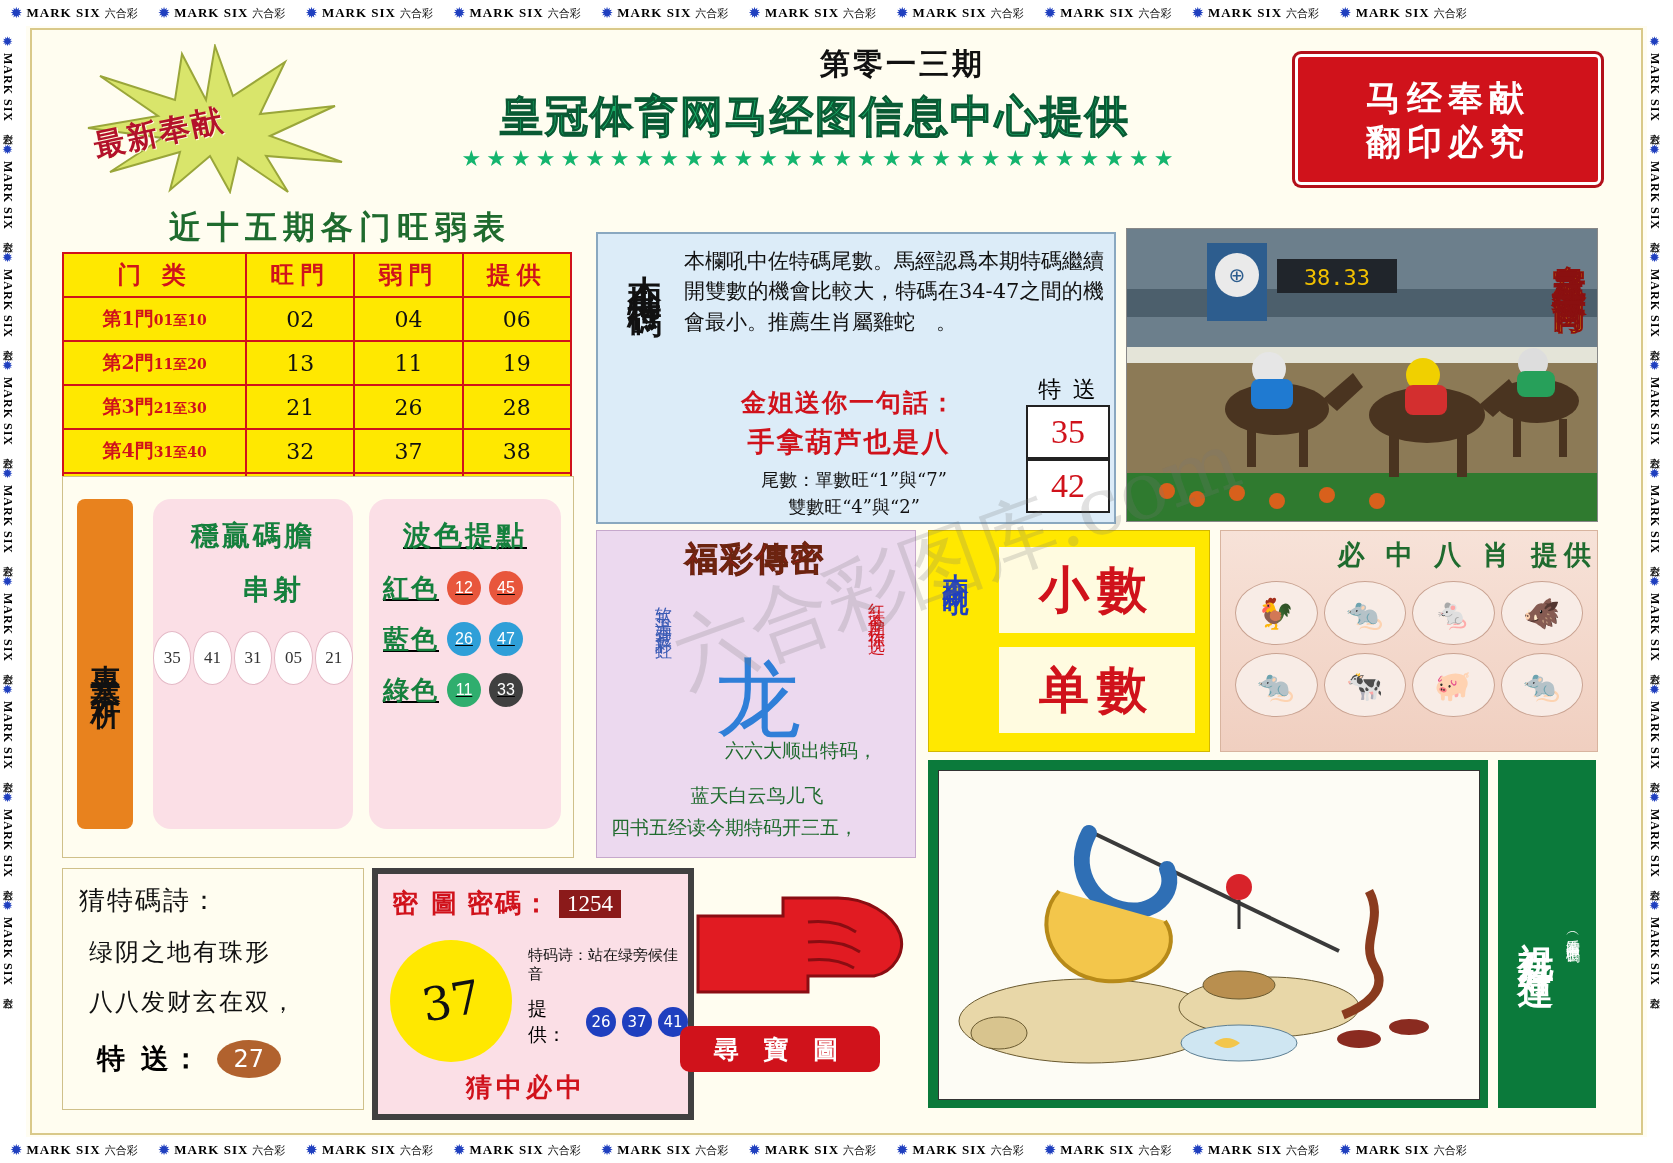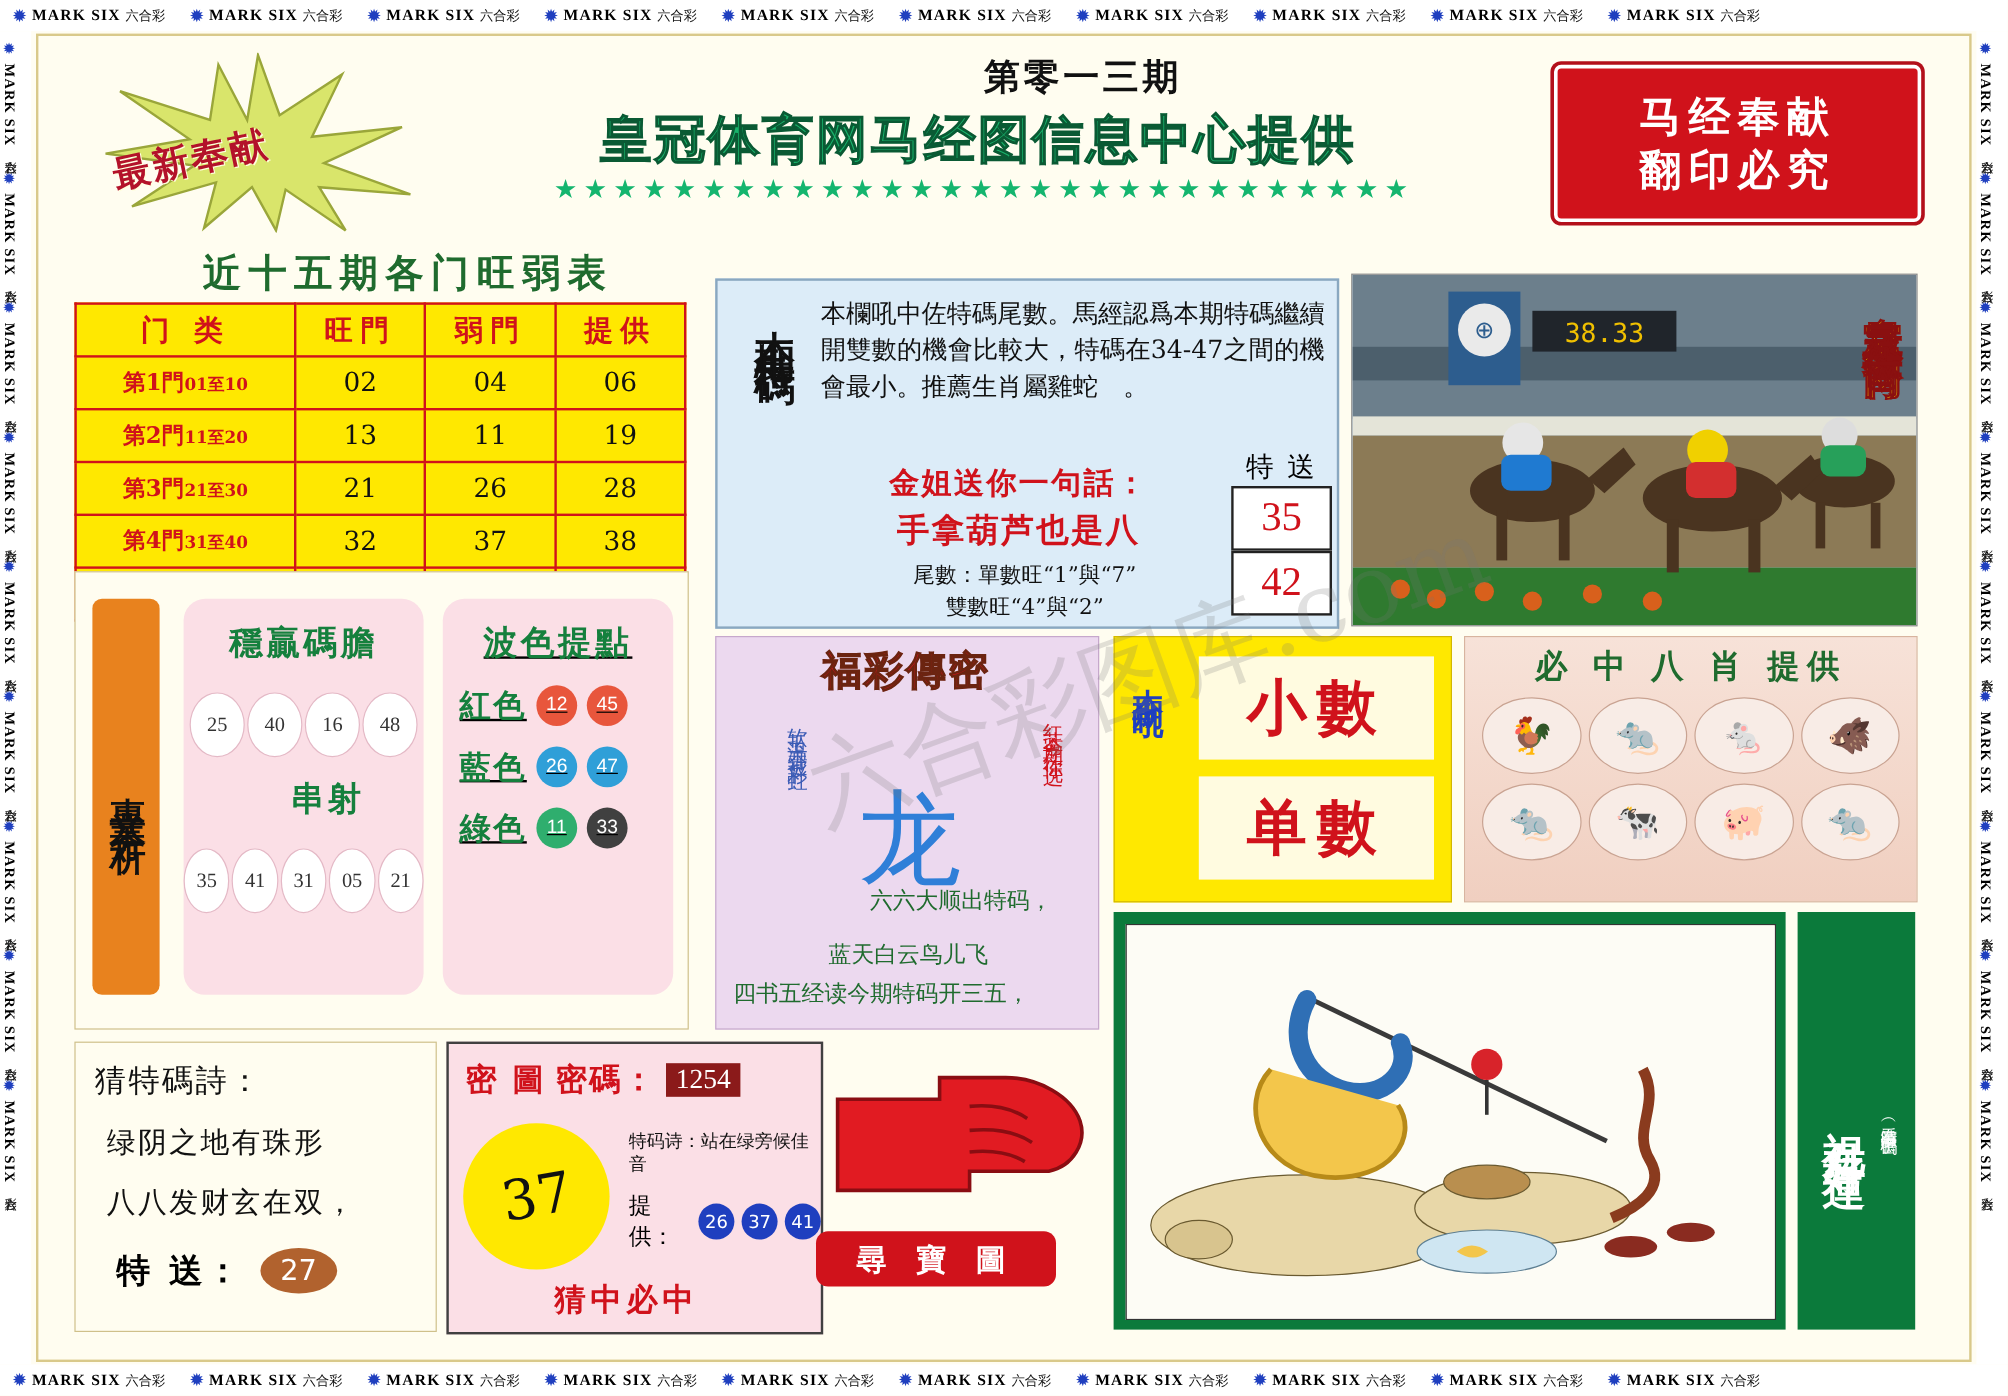--- a/index.html
+++ b/index.html
@@ -94,21 +94,21 @@
     border:1px solid #cfc08a;}
   .poem .h{font-family:"DejaVu Serif",serif;font-size:26px;color:#111;margin:14px 0 0 16px;letter-spacing:2px;}
   .poem .l{font-family:"DejaVu Serif",serif;font-size:24px;color:#111;margin:18px 0 0 26px;letter-spacing:2px;}
   .poem .foot{display:flex;align-items:center;gap:14px;margin:22px 0 0 34px;}
   .poem .foot .t{font-family:"DejaVu Serif",serif;font-size:28px;font-weight:bold;letter-spacing:3px;}
   .poem .foot .num{width:64px;height:38px;border-radius:50%;background:#b1622e;color:#fff;
     display:flex;align-items:center;justify-content:center;font-size:24px;}
 
   
   .secret{position:absolute;left:332px;top:832px;width:310px;height:240px;background:#fbdfe6;
-    border:2px solid #404040;}
+    border:6px solid #404040;}
   .secret .row1{display:flex;align-items:center;gap:8px;margin:12px 0 0 14px;}
   .secret .mi{font-family:"DejaVu Serif",serif;font-weight:bold;font-size:26px;color:#d0121b;letter-spacing:2px;}
   .secret .code{background:#8b1a1a;color:#fff;font-size:23px;padding:1px 8px;font-family:"Liberation Serif",serif;}
   .yellowcircle{position:absolute;left:12px;top:66px;width:122px;height:122px;border-radius:50%;
     background:#ffe800;display:flex;align-items:center;justify-content:center;}
   .yellowcircle span{font-family:"DejaVu Serif",serif;font-size:46px;color:#111;transform:rotate(-10deg);}
   .secret .sm{position:absolute;left:150px;top:72px;font-size:15px;color:#111;font-family:"DejaVu Serif",serif;}
   .secret .prov{position:absolute;left:150px;top:122px;display:flex;align-items:center;gap:6px;}
   .secret .prov .pl{font-size:19px;font-family:"DejaVu Serif",serif;}
   .bball{width:30px;height:30px;border-radius:50%;background:#1f3fbf;color:#fff;font-size:15px;
@@ -174,21 +174,21 @@
   .xiaoshu .c1,.xiaoshu .c2{position:absolute;left:70px;width:196px;height:86px;background:#fffbe0;
     display:flex;align-items:center;justify-content:center;}
   .xiaoshu .c1{top:16px;}
   .xiaoshu .c2{top:116px;}
   .xiaoshu .c1 span,.xiaoshu .c2 span{font-family:"DejaVu Serif",serif;font-weight:bold;
     font-size:50px;color:#d0121b;letter-spacing:8px;}
 
   
   .zodiac{position:absolute;left:1180px;top:494px;width:376px;height:220px;
     background:linear-gradient(#f7e2d8,#f0cfc0);border:1px solid #d8b49f;}
-  .zodiac .zh{position:absolute;left:0;top:6px;width:376px;text-align:center;
+  .zodiac .zh{position:absolute;left:0;top:6px;width:376px;text-align:right;
     font-family:"DejaVu Serif",serif;font-weight:bold;font-size:27px;color:#1f6b2e;letter-spacing:6px;}
   .zgrid{position:absolute;left:14px;top:50px;width:348px;display:grid;
     grid-template-columns:repeat(4,1fr);gap:8px 6px;}
   .zcell{height:62px;border-radius:50%;background:#f8ece6;border:1px solid #c9a392;
     display:flex;align-items:center;justify-content:center;font-size:30px;}
 
   
   .fish{position:absolute;left:888px;top:724px;width:560px;height:348px;background:#0b7a3b;
     padding:10px;box-sizing:border-box;}
   .fish .inner2{width:100%;height:100%;background:#fdfcf5;border:1px solid #333;position:relative;overflow:hidden;}
@@ -473,26 +473,20 @@
           </tbody>
     </table>
 
     <div class="analysis">
       <div class="vtab">
         <span>專業分析</span>
       </div>
 
       <div class="pinkcard pc1">
         <div class="pc-h">穩贏碼膽</div>
-        <div class="oval-row" id="card1-row1">
-              <div class="oval">25</div>
-              <div class="oval">40</div>
-              <div class="oval">16</div>
-              <div class="oval">48</div>
-            </div>
         <div class="mid-word">串射</div>
         <div class="oval-row" id="card1-row2">
               <div class="oval">35</div>
               <div class="oval">41</div>
               <div class="oval">31</div>
               <div class="oval">05</div>
               <div class="oval">21</div>
             </div>
       </div>
 

